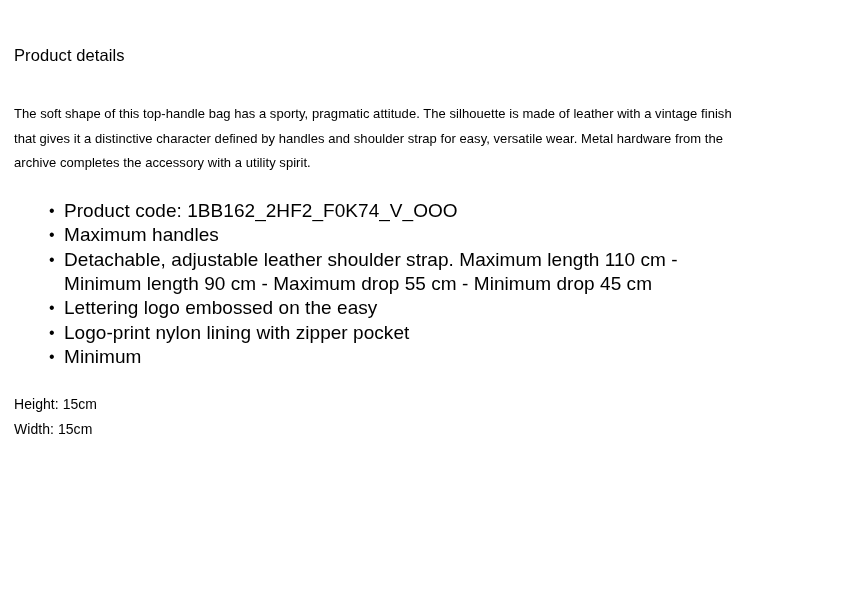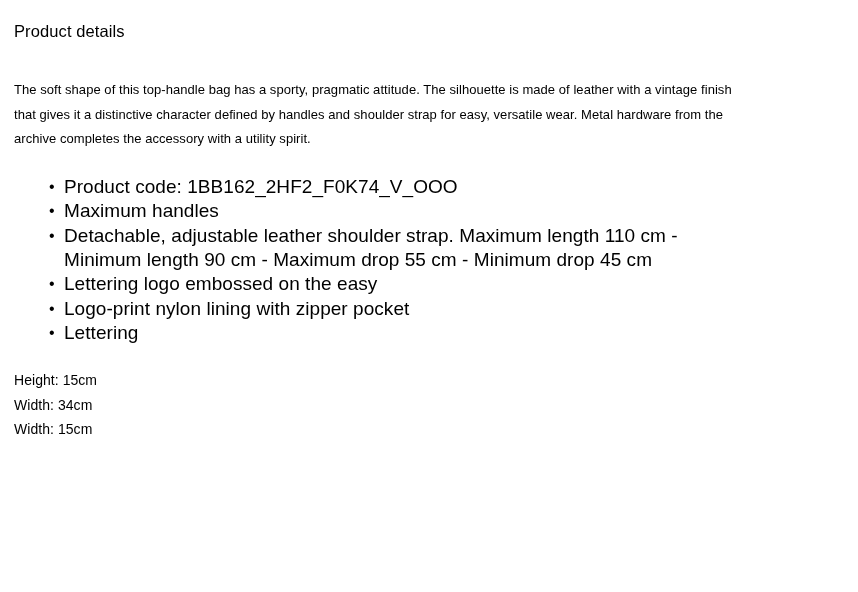--- a/index.html
+++ b/index.html
@@ -12,20 +12,21 @@
     height: 592px;
     font-family: "Liberation Sans", sans-serif;
     color: #000000;
     position: relative;
     overflow: hidden;
   }
   .page {
     padding: 20px 14px 0 14px;
     box-sizing: border-box;
     width: 752px;
+    margin-top: 24px;
   }
   .section-title {
     font-size: 16.5px;
     font-weight: 400;
     line-height: 1.35;
     margin: 0 0 0 0;
     letter-spacing: 0.1px;
   }
   .intro {
     font-size: 13px;
@@ -73,22 +74,21 @@
   <h1 class="section-title">Product details</h1>
 
   <p class="intro">The soft shape of this top-handle bag has a sporty, pragmatic attitude. The silhouette is made of leather with a vintage finish that gives it a distinctive character defined by handles and shoulder strap for easy, versatile wear. Metal hardware from the archive completes the accessory with a utility spirit.</p>
 
   <ul class="features">
     <li>Product code: 1BB162_2HF2_F0K74_V_OOO</li>
     <li>Maximum handles</li>
     <li>Detachable, adjustable leather shoulder strap. Maximum length 110 cm - Minimum length 90 cm - Maximum drop 55 cm - Minimum drop 45 cm</li>
     <li>Lettering logo embossed on the easy</li>
     <li>Logo-print nylon lining with zipper pocket</li>
-    <li>Lettering</li>
+    <li>Minimum</li>
   </ul>
 
   <div class="dimensions">
     <div class="dim-line">Height: 15cm</div>
-    <div class="dim-line">Width: 34cm</div>
     <div class="dim-line">Width: 15cm</div>
   </div>
 
 </div>
 
 </body></html>

